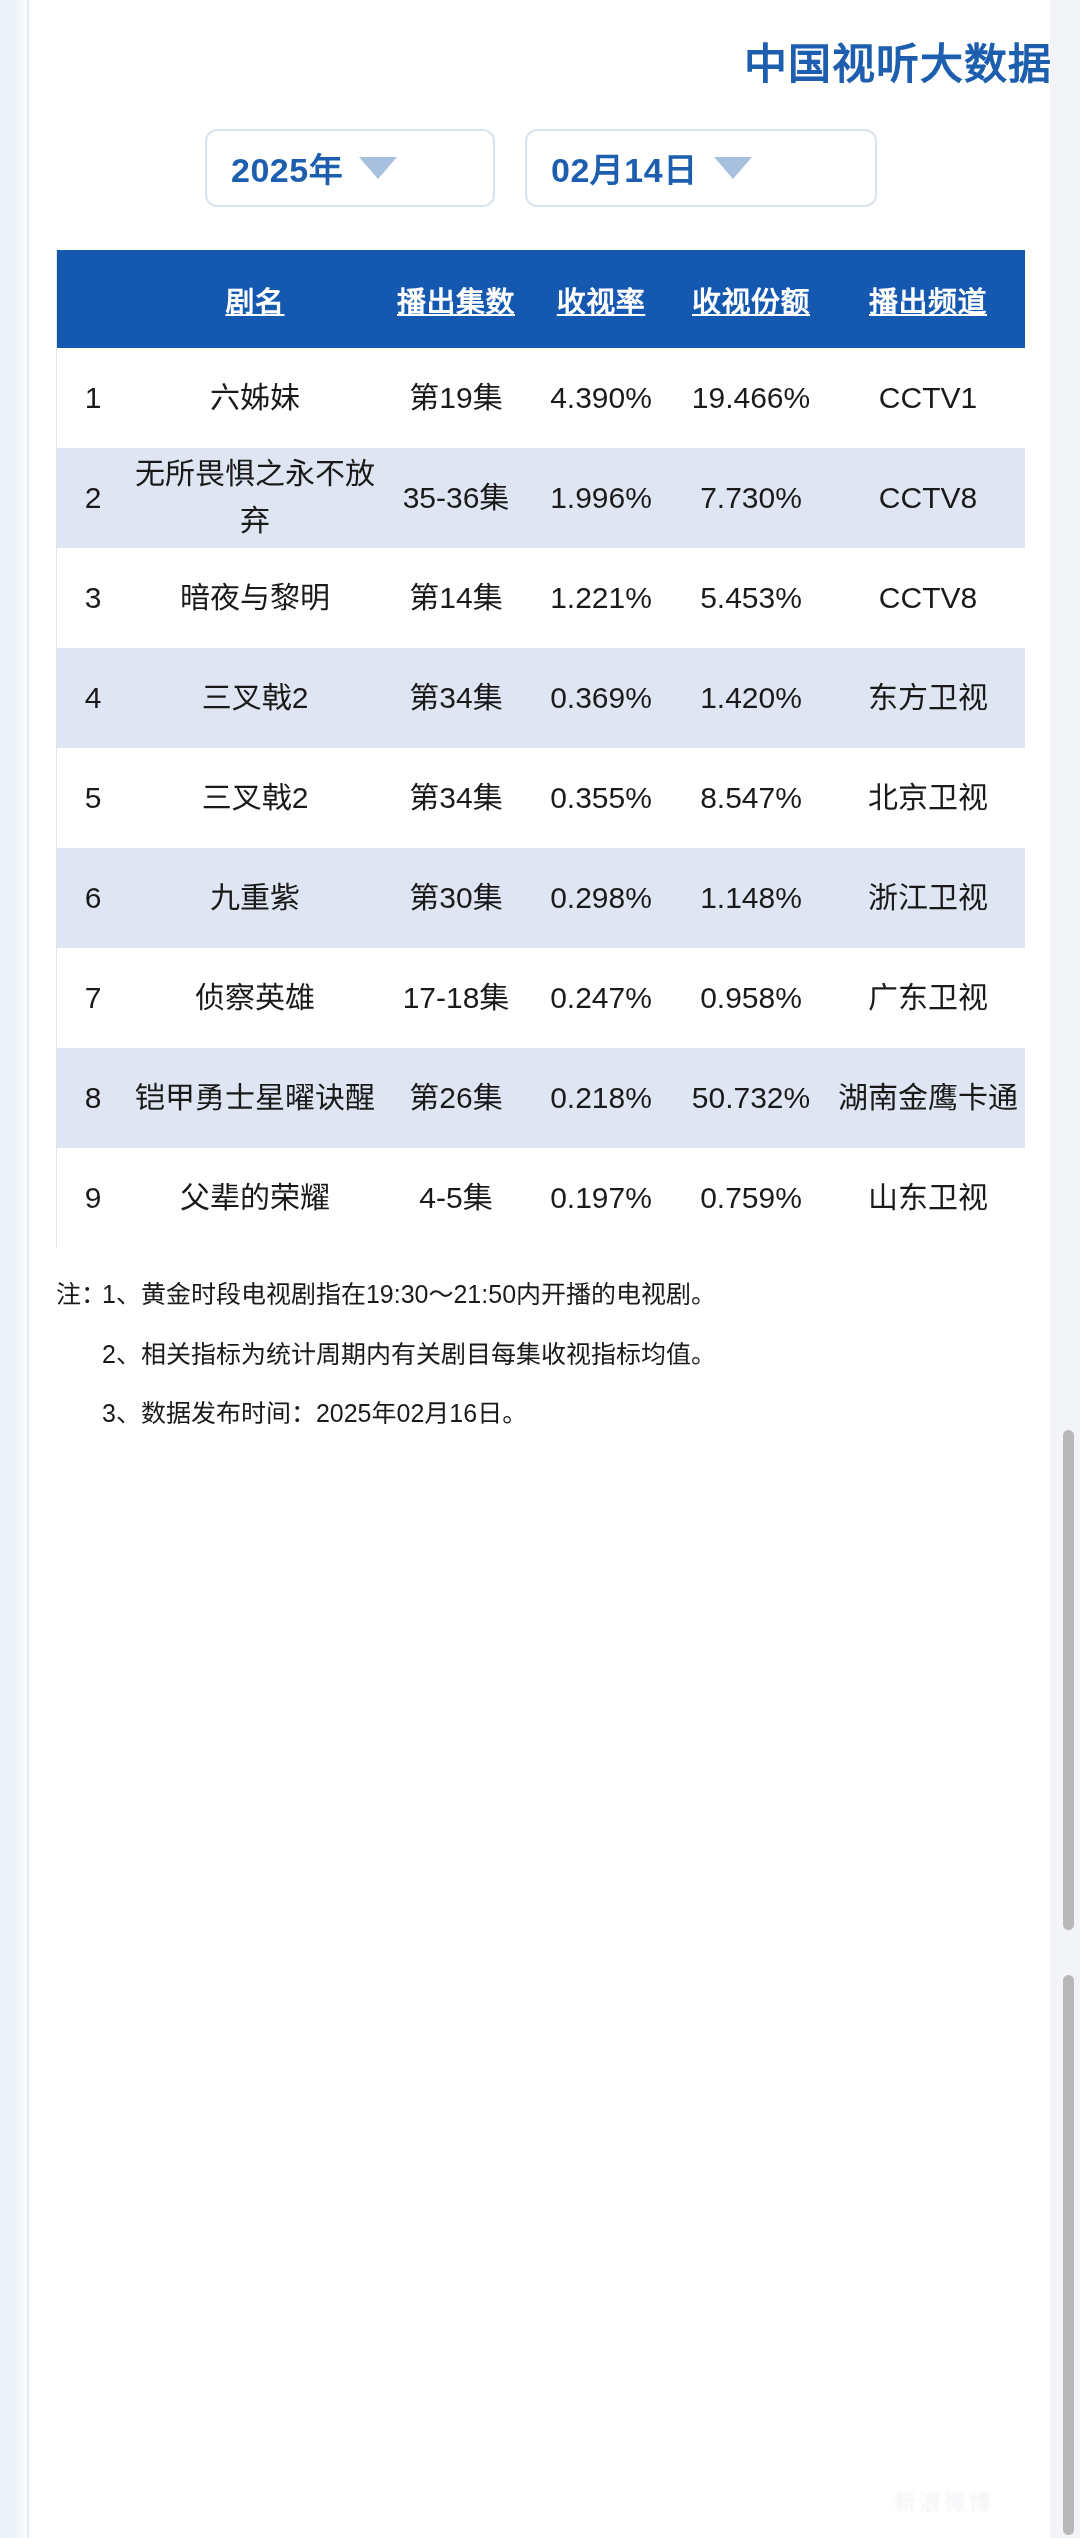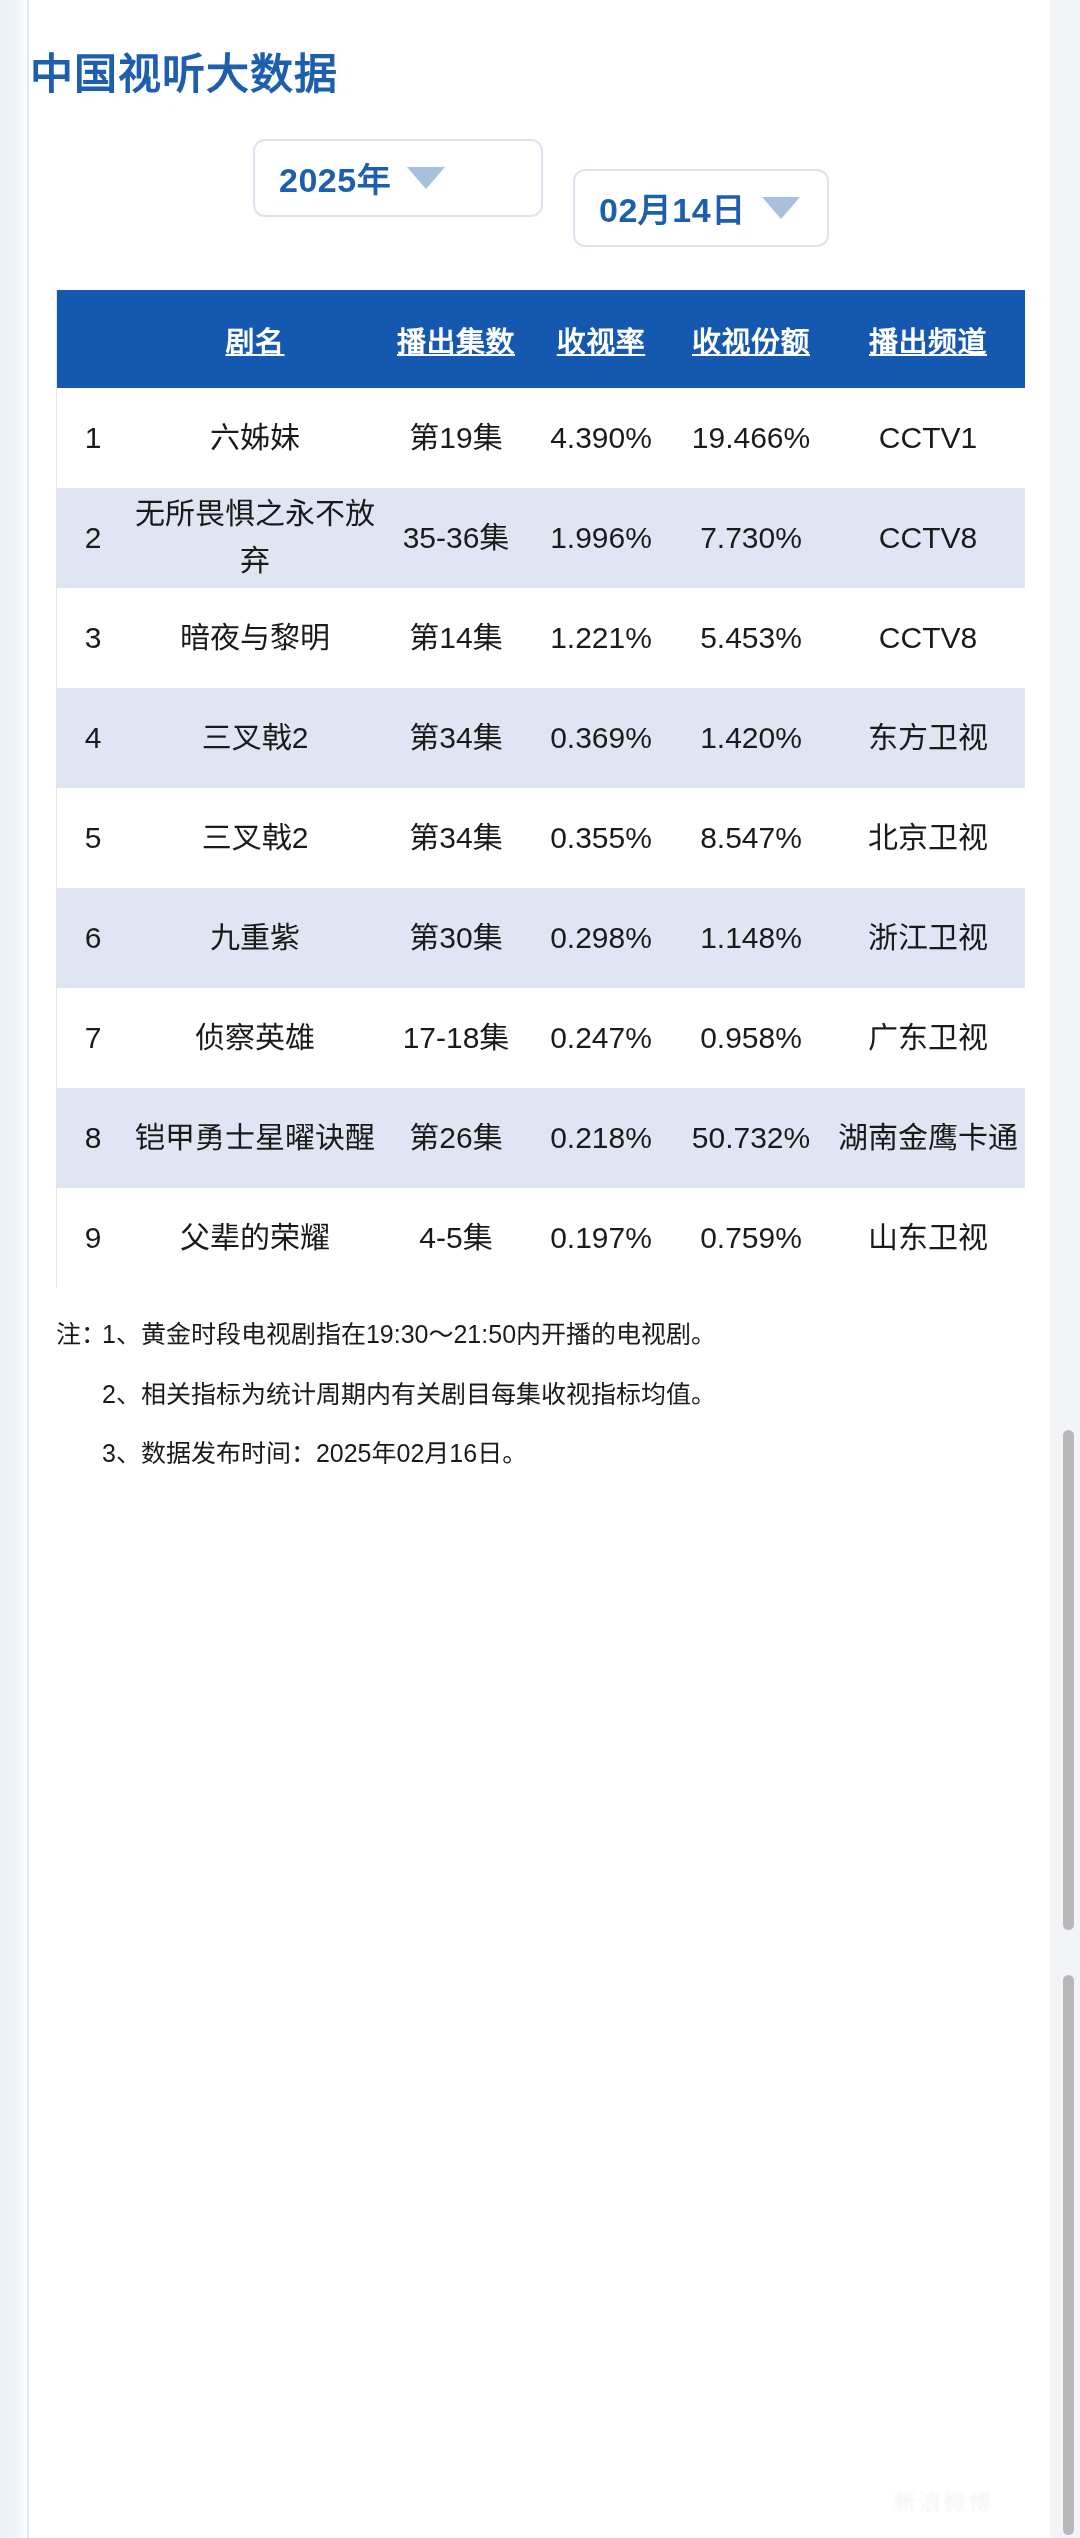--- a/index.html
+++ b/index.html
@@ -66,22 +66,22 @@
     right: 6px;
     width: 11px;
     border-radius: 6px;
     background: #b8b8b8;
   }
   .scroll-thumb.a { top: 1430px; height: 500px; }
   .scroll-thumb.b { top: 1975px; height: 560px; }
 
   
   .title-block {
-    padding-top: 46px;
-    text-align: left;
+    padding-top: 36px;
+    text-align: right;
   }
   .title-line {
     color: #1d5fae;
     font-size: 43px;
     font-weight: bold;
     line-height: 1.32;
     letter-spacing: 1px;
   }
 
   
@@ -98,21 +98,21 @@
     border-radius: 12px;
     background: #ffffff;
     display: flex;
     align-items: center;
     justify-content: flex-start;
     gap: 16px;
     padding: 0 24px;
     cursor: pointer;
   }
   .selector.year { width: 290px; }
-  .selector.date { width: 256px; margin-top: 30px; }
+  .selector.date { width: 352px; }
   .selector-label {
     color: #1d5fae;
     font-size: 34px;
     font-weight: bold;
     letter-spacing: 0.5px;
   }
   .caret {
     width: 0;
     height: 0;
     border-left: 19px solid transparent;

